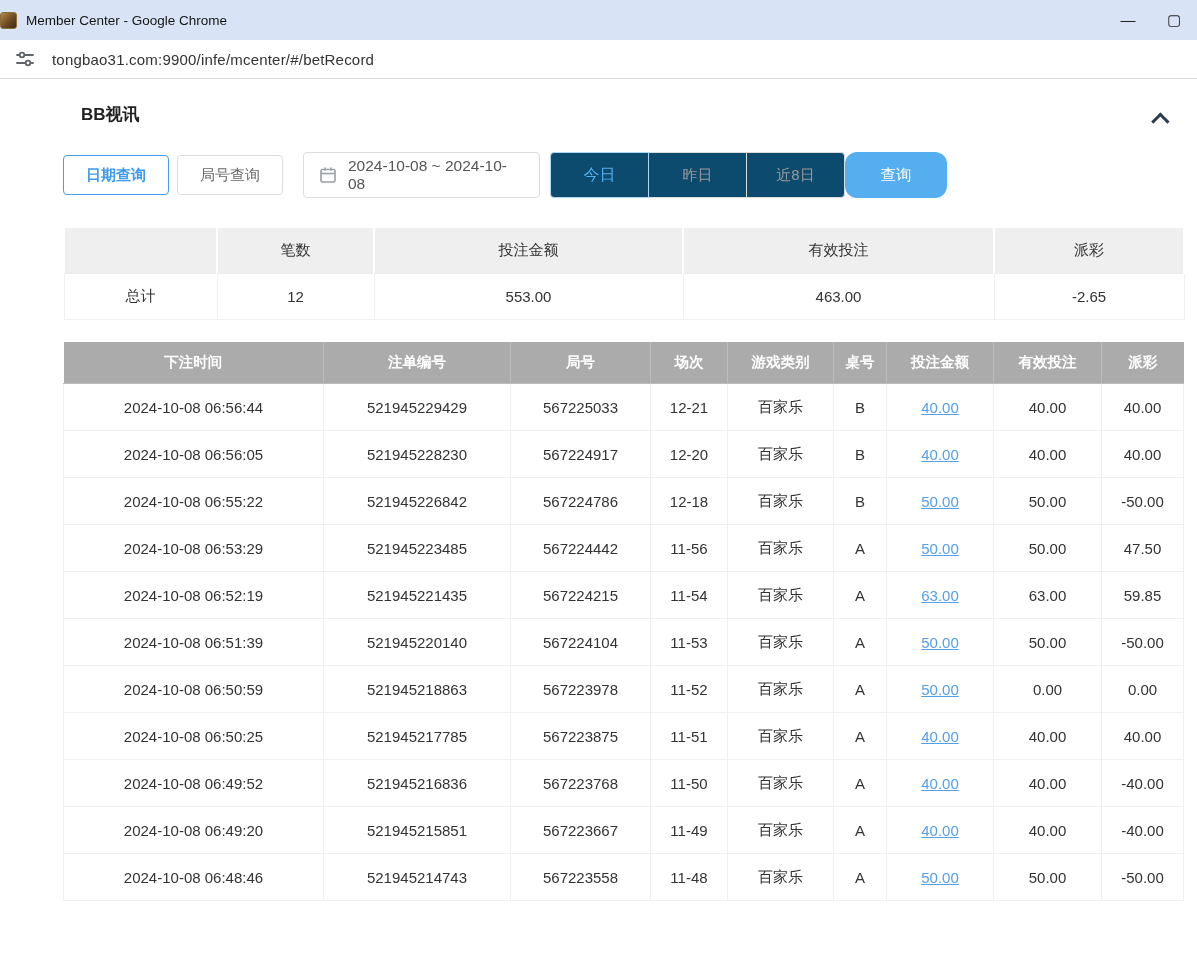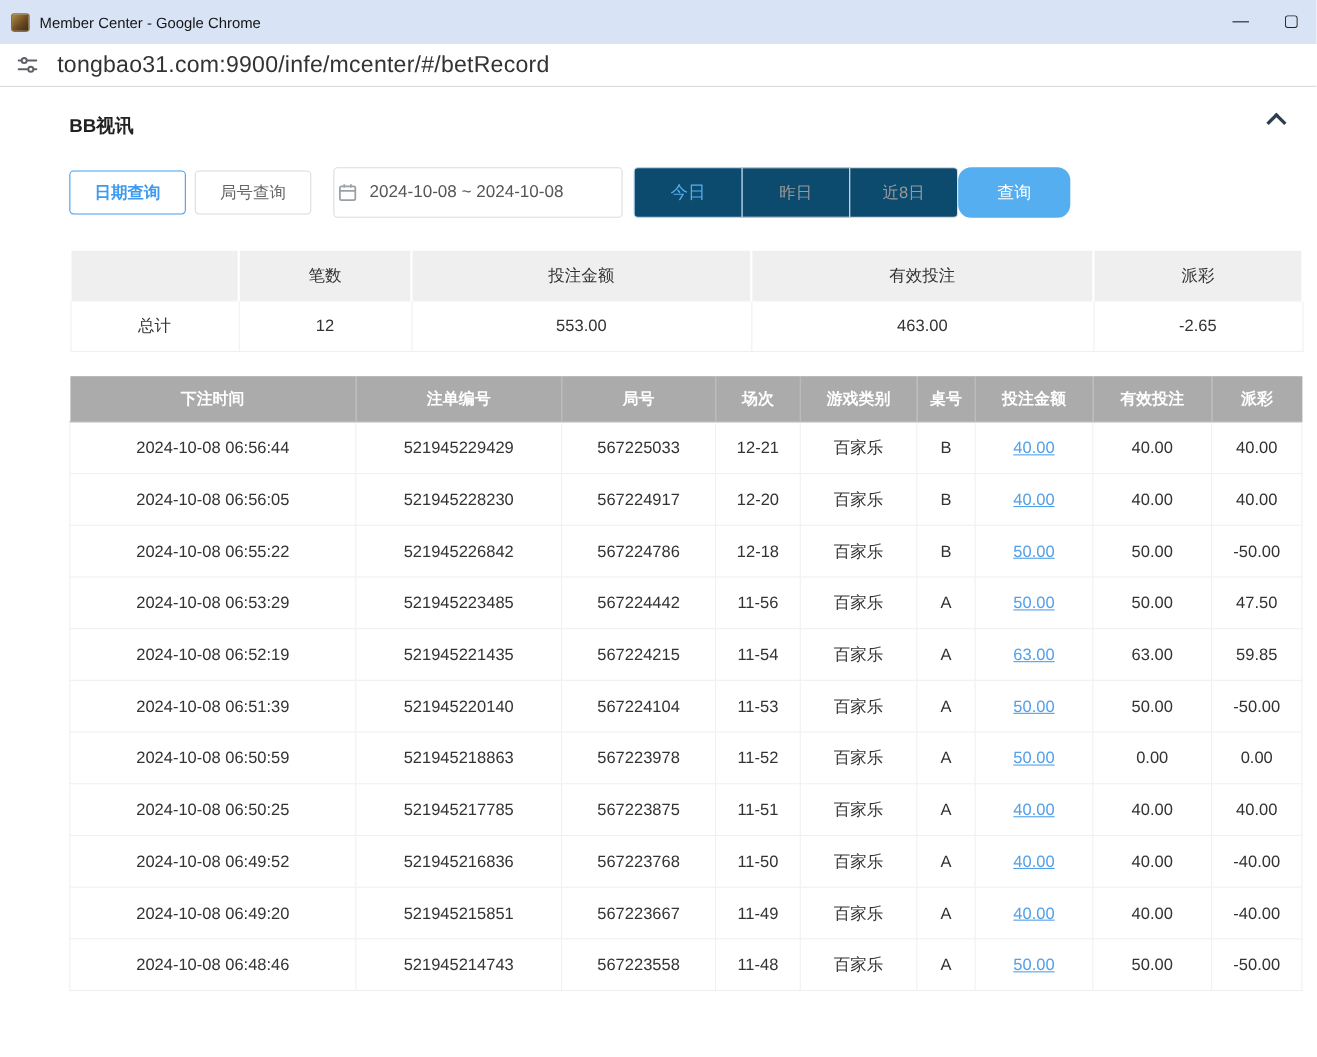--- a/index.html
+++ b/index.html
@@ -2,63 +2,63 @@
 <html><head>
 <meta charset="utf-8">
 <style>
   * { box-sizing: border-box; margin: 0; padding: 0; }
   html, body { width: 1197px; height: 961px; overflow: hidden; }
   body { font-family: "Liberation Sans", sans-serif; background: #fff; }
 
   
   .titlebar {
     height: 40px; background: #d8e4f6; display: flex; align-items: center;
-    padding-left: 10px; position: relative;
+    padding-left: 0; position: relative;
   }
   .favicon {
     width: 17px; height: 17px; border-radius: 3px; margin-right: 9px;
     background: linear-gradient(135deg, #b08d3f 0%, #6e4a24 55%, #3e2a14 100%);
     border: 1px solid #8a6d3b;
   }
   .win-title { font-size: 13.5px; color: #151515; }
   .win-controls { position: absolute; right: 0; top: 0; height: 40px; display: flex; }
   .win-btn {
     width: 46px; height: 40px; border: none; background: transparent;
     font-size: 15px; color: #222; cursor: pointer; line-height: 40px;
   }
   .urlbar {
     height: 39px; background: #fff; border-bottom: 1px solid #d9d9d9;
     display: flex; align-items: center; padding-left: 14px;
   }
   .tune-icon { display: inline-flex; width: 22px; height: 22px; }
-  .url-text { font-size: 21px; color: #333; margin-left: 16px; letter-spacing: 0.2px; }
+  .url-text { font-size: 15px; color: #333; margin-left: 16px; letter-spacing: 0.2px; }
 
   
   .content { padding: 24px 14px 0 63px; }
   .inner { width: 1120px; }
 
-  .page-header { display: flex; align-items: flex-start; justify-content: space-between; }
+  .page-header { display: flex; align-items: flex-end; justify-content: space-between; margin-left: 18px; }
   .page-title { font-size: 17px; font-weight: bold; color: #222; }
   .chevron-up {
     width: 13px; height: 13px; margin-right: 14px; cursor: pointer;
     border-left: 3px solid #2c3e50; border-top: 3px solid #2c3e50;
     transform: rotate(45deg) translateY(3px);
   }
 
   .filter-row { display: flex; align-items: center; margin-top: 26px; }
   .btn { cursor: pointer; background: #fff; font-family: inherit; }
   .tab-btn {
     height: 40px; padding: 0 22px; border-radius: 4px; font-size: 15px;
   }
   .tab-active { border: 1px solid #459df0; color: #3d9af0; font-weight: bold; }
   .tab-inactive { border: 1px solid #dcdcdc; color: #666; margin-left: 8px; }
 
   .date-input {
-    height: 46px; width: 263px; margin-left: 20px; border: 1px solid #dcdcdc;
-    border-radius: 4px; display: flex; align-items: center; padding: 0 3px;
+    height: 46px; width: 237px; margin-left: 20px; border: 1px solid #dcdcdc;
+    border-radius: 4px; display: flex; align-items: center; padding: 0 15px;
     cursor: pointer; background: #fff;
   }
   .cal-icon { display: inline-flex; margin-right: 11px; }
   .date-text { font-size: 15.5px; color: #555; }
 
   .btn-group { display: flex; margin-left: 10px; }
   .group-btn {
     width: 99px; height: 46px; background: #0c4a6e; border: 1px solid #dcdcdc;
     font-size: 15px; color: #999; margin-left: -1px; cursor: pointer; font-family: inherit;
     position: relative;

